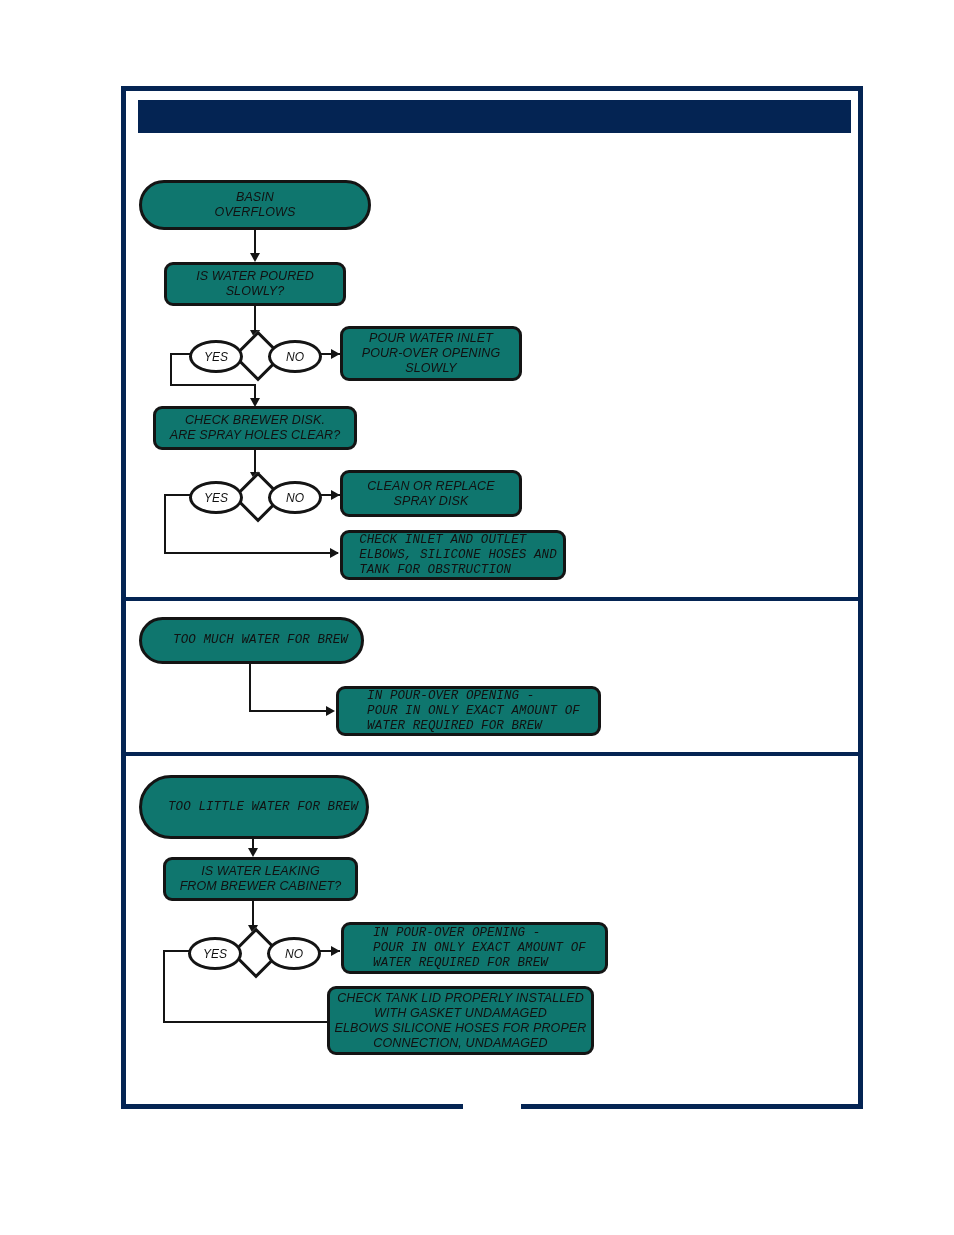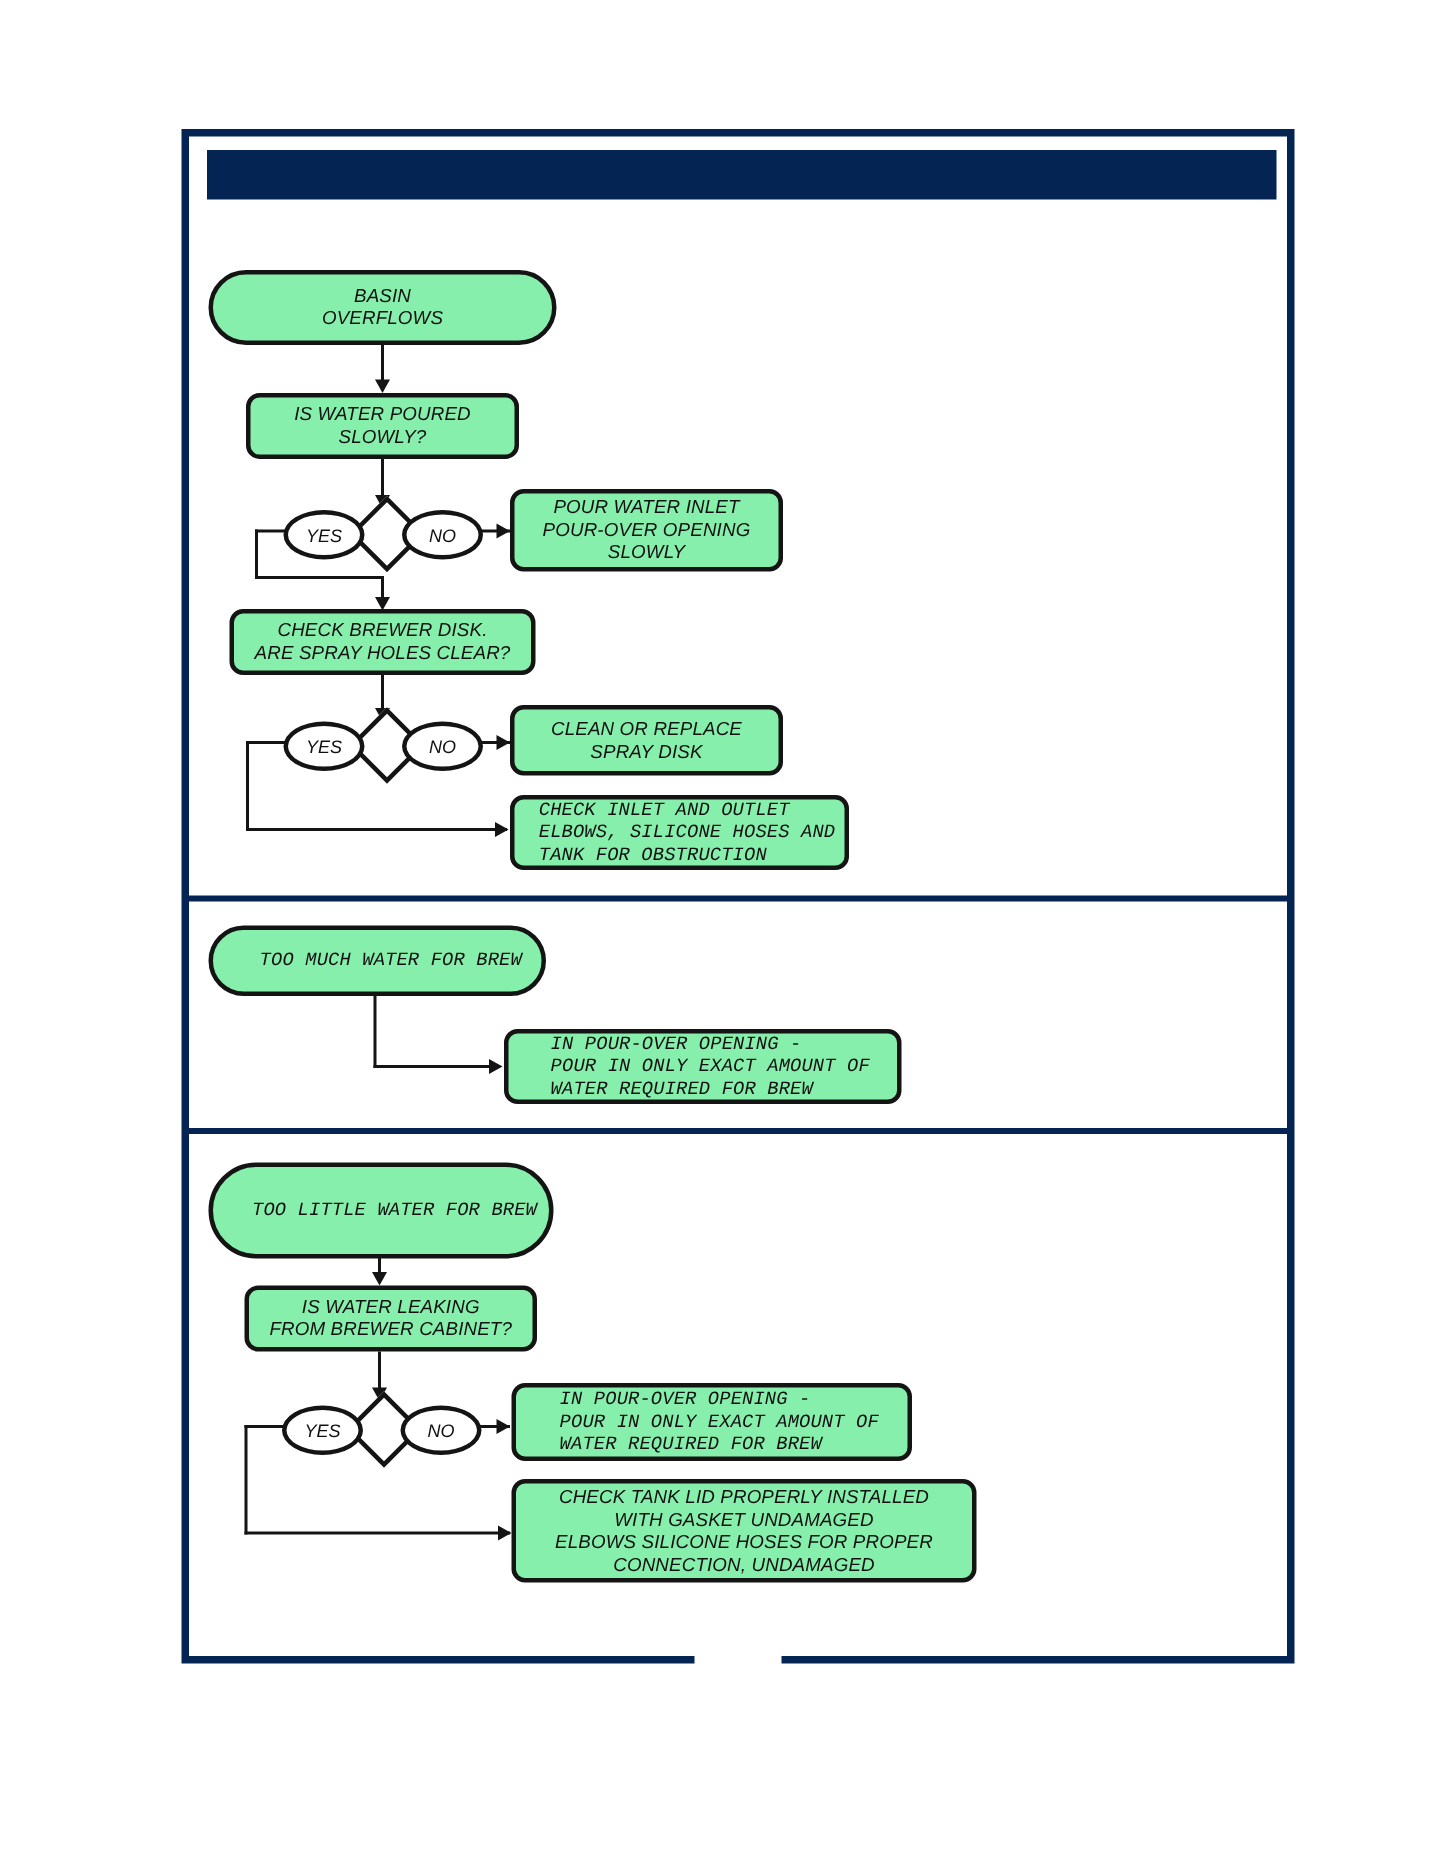--- a/index.html
+++ b/index.html
@@ -52,21 +52,21 @@
     width: 733px;
     background: #042453;
   }
   .divider-1 { top: 597px; }
   .divider-2 { top: 752px; }
 
   
   .node {
     position: absolute;
     box-sizing: border-box;
-    background: #86efac;
+    background: #0f766e;
     border: 3px solid #141414;
     display: flex;
     align-items: center;
     justify-content: center;
     text-align: center;
     font-style: italic;
     font-weight: normal;
     font-size: 12.5px;
     line-height: 15px;
     color: #111111;
@@ -281,21 +281,21 @@
       <div>POUR IN ONLY EXACT AMOUNT OF</div>
       <div>WATER REQUIRED FOR BREW</div>
     </div>
   </div>
 
   <div class="ln lnh" style="left:163px; top:950px; width:26px;"></div>
   <div class="ln lnv" style="left:163px; top:950px; height:73px;"></div>
   <div class="ln lnh" style="left:163px; top:1021px; width:177px;"></div>
   <div class="arrow-right" style="left:332px; top:1017px;"></div>
 
-  <div class="node process" style="left:341px; top:986px; width:310px; height:69px;">
+  <div class="node process" style="left:327px; top:986px; width:267px; height:69px;">
     <div>
       <div>CHECK TANK LID PROPERLY INSTALLED</div>
       <div>WITH GASKET UNDAMAGED</div>
       <div>ELBOWS SILICONE HOSES FOR PROPER</div>
       <div>CONNECTION, UNDAMAGED</div>
     </div>
   </div>
 
 </div>
 

